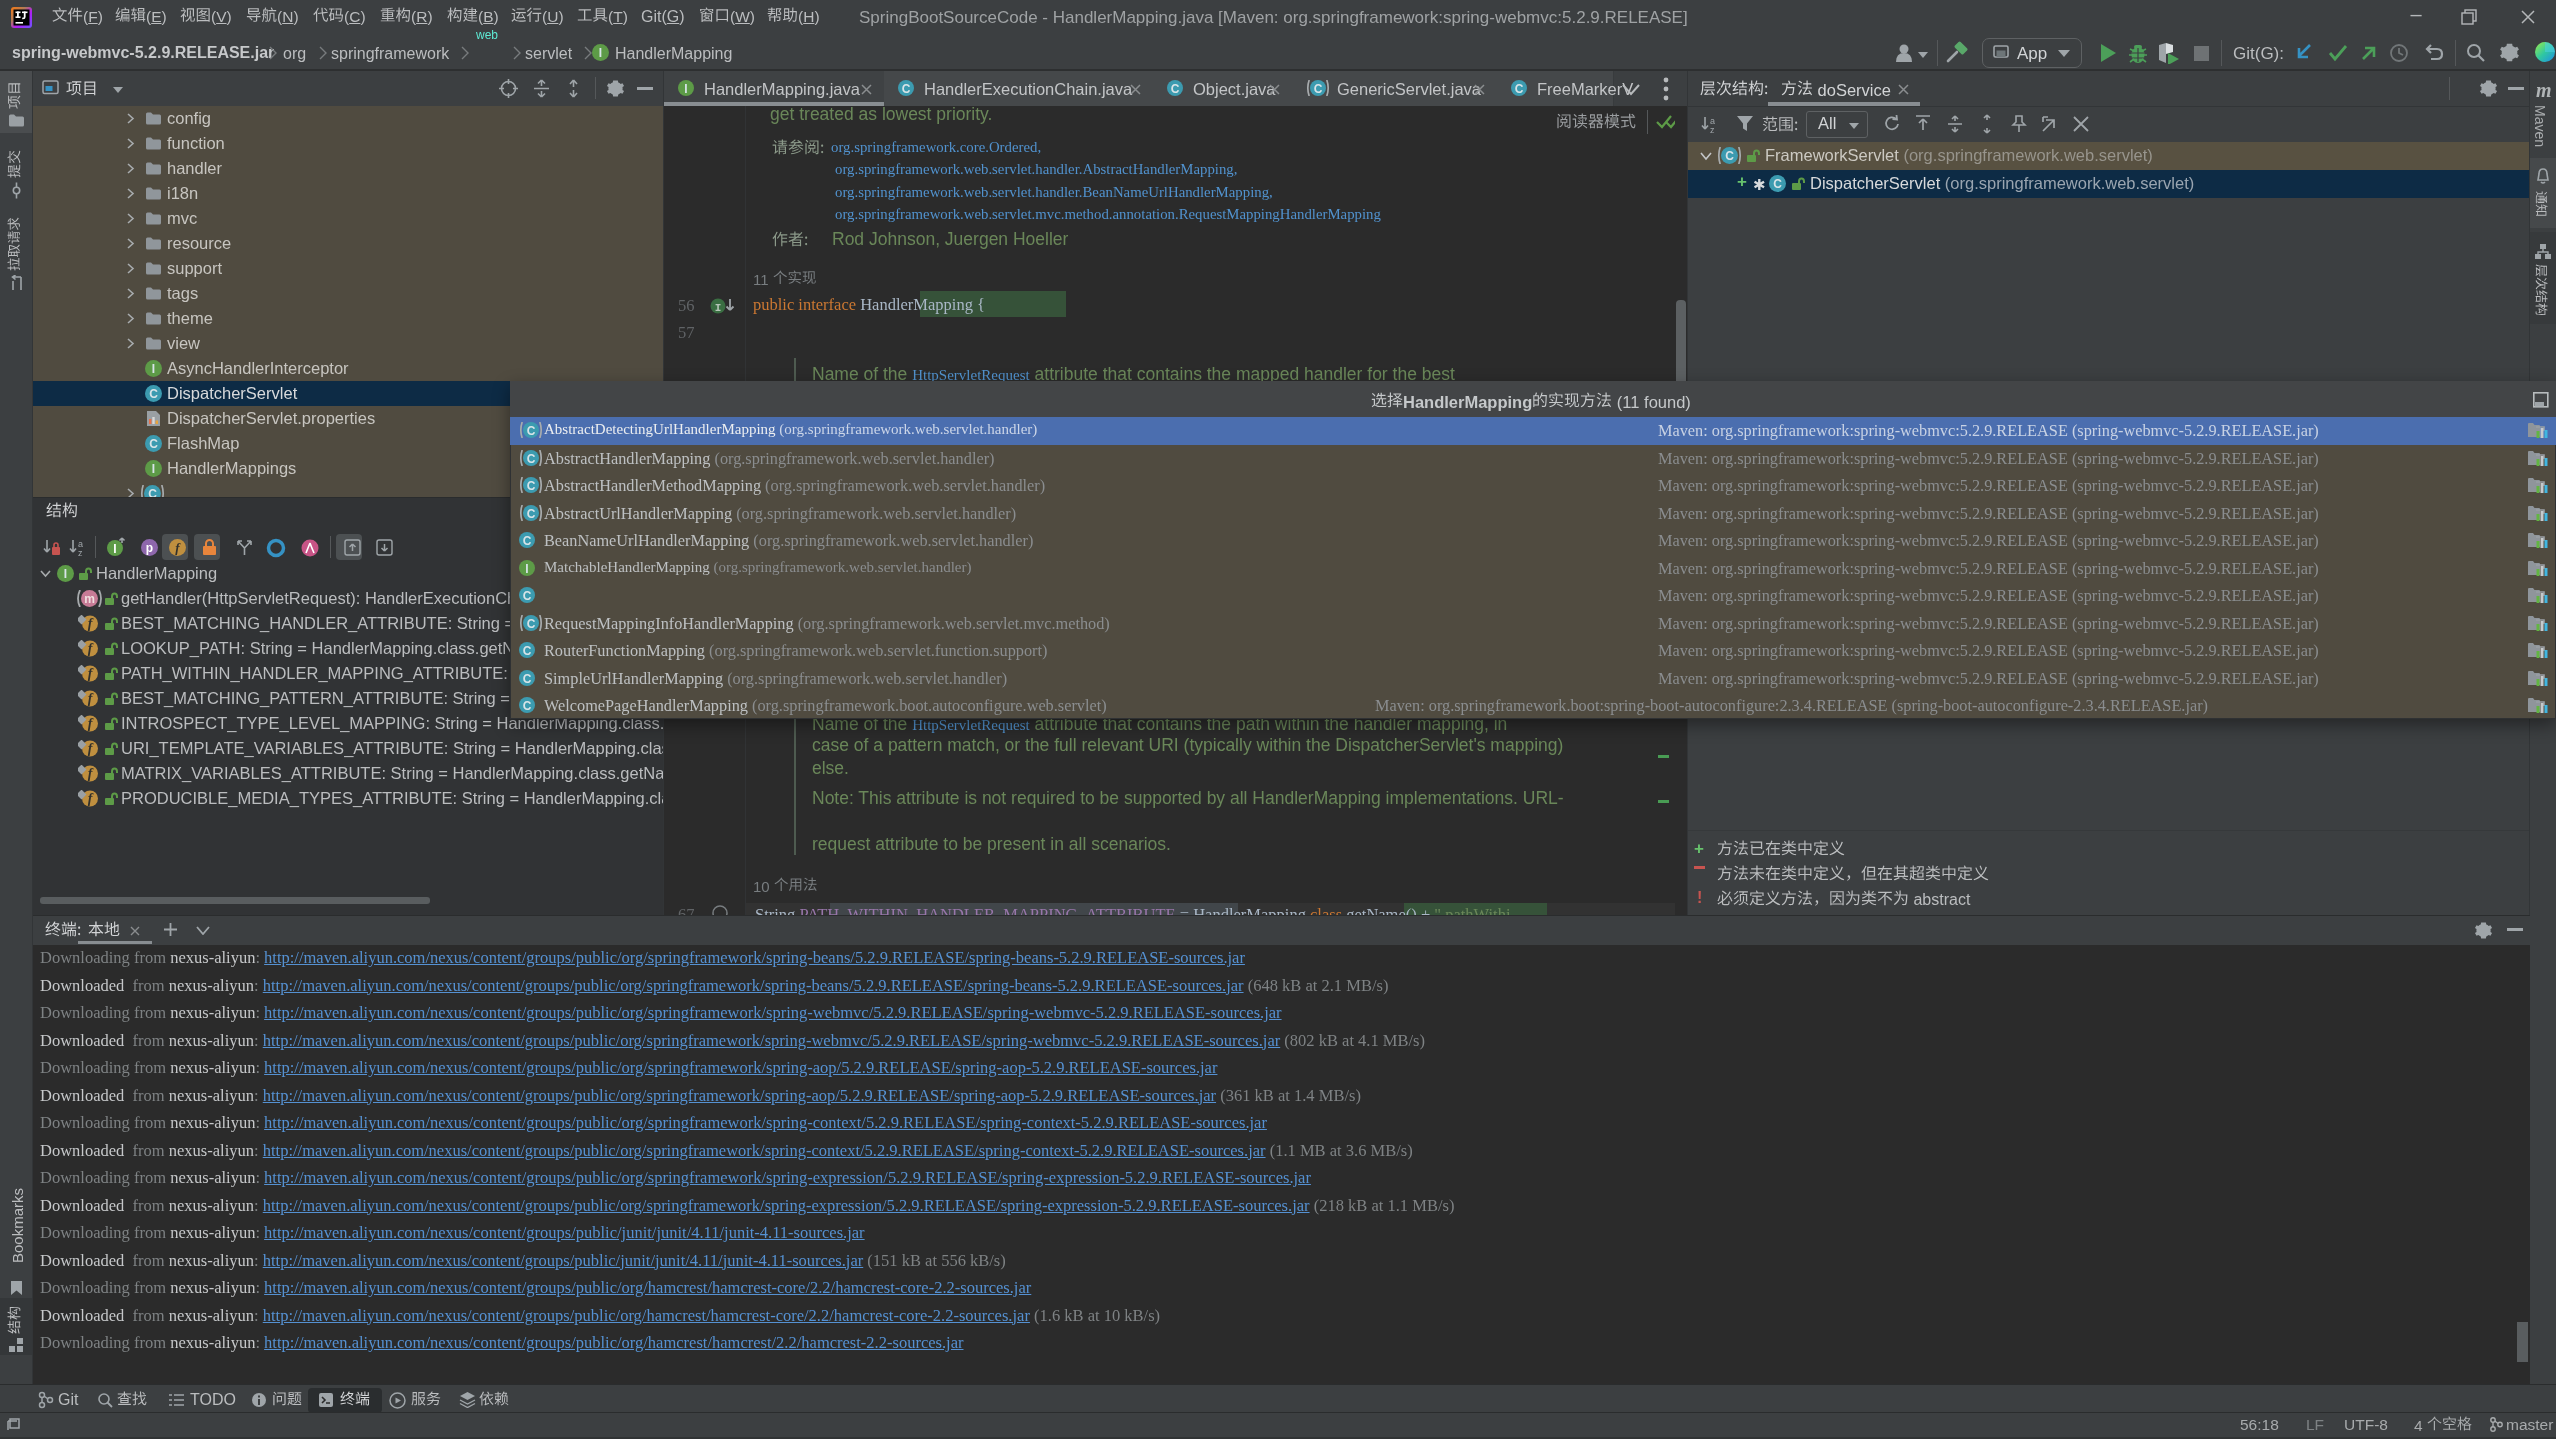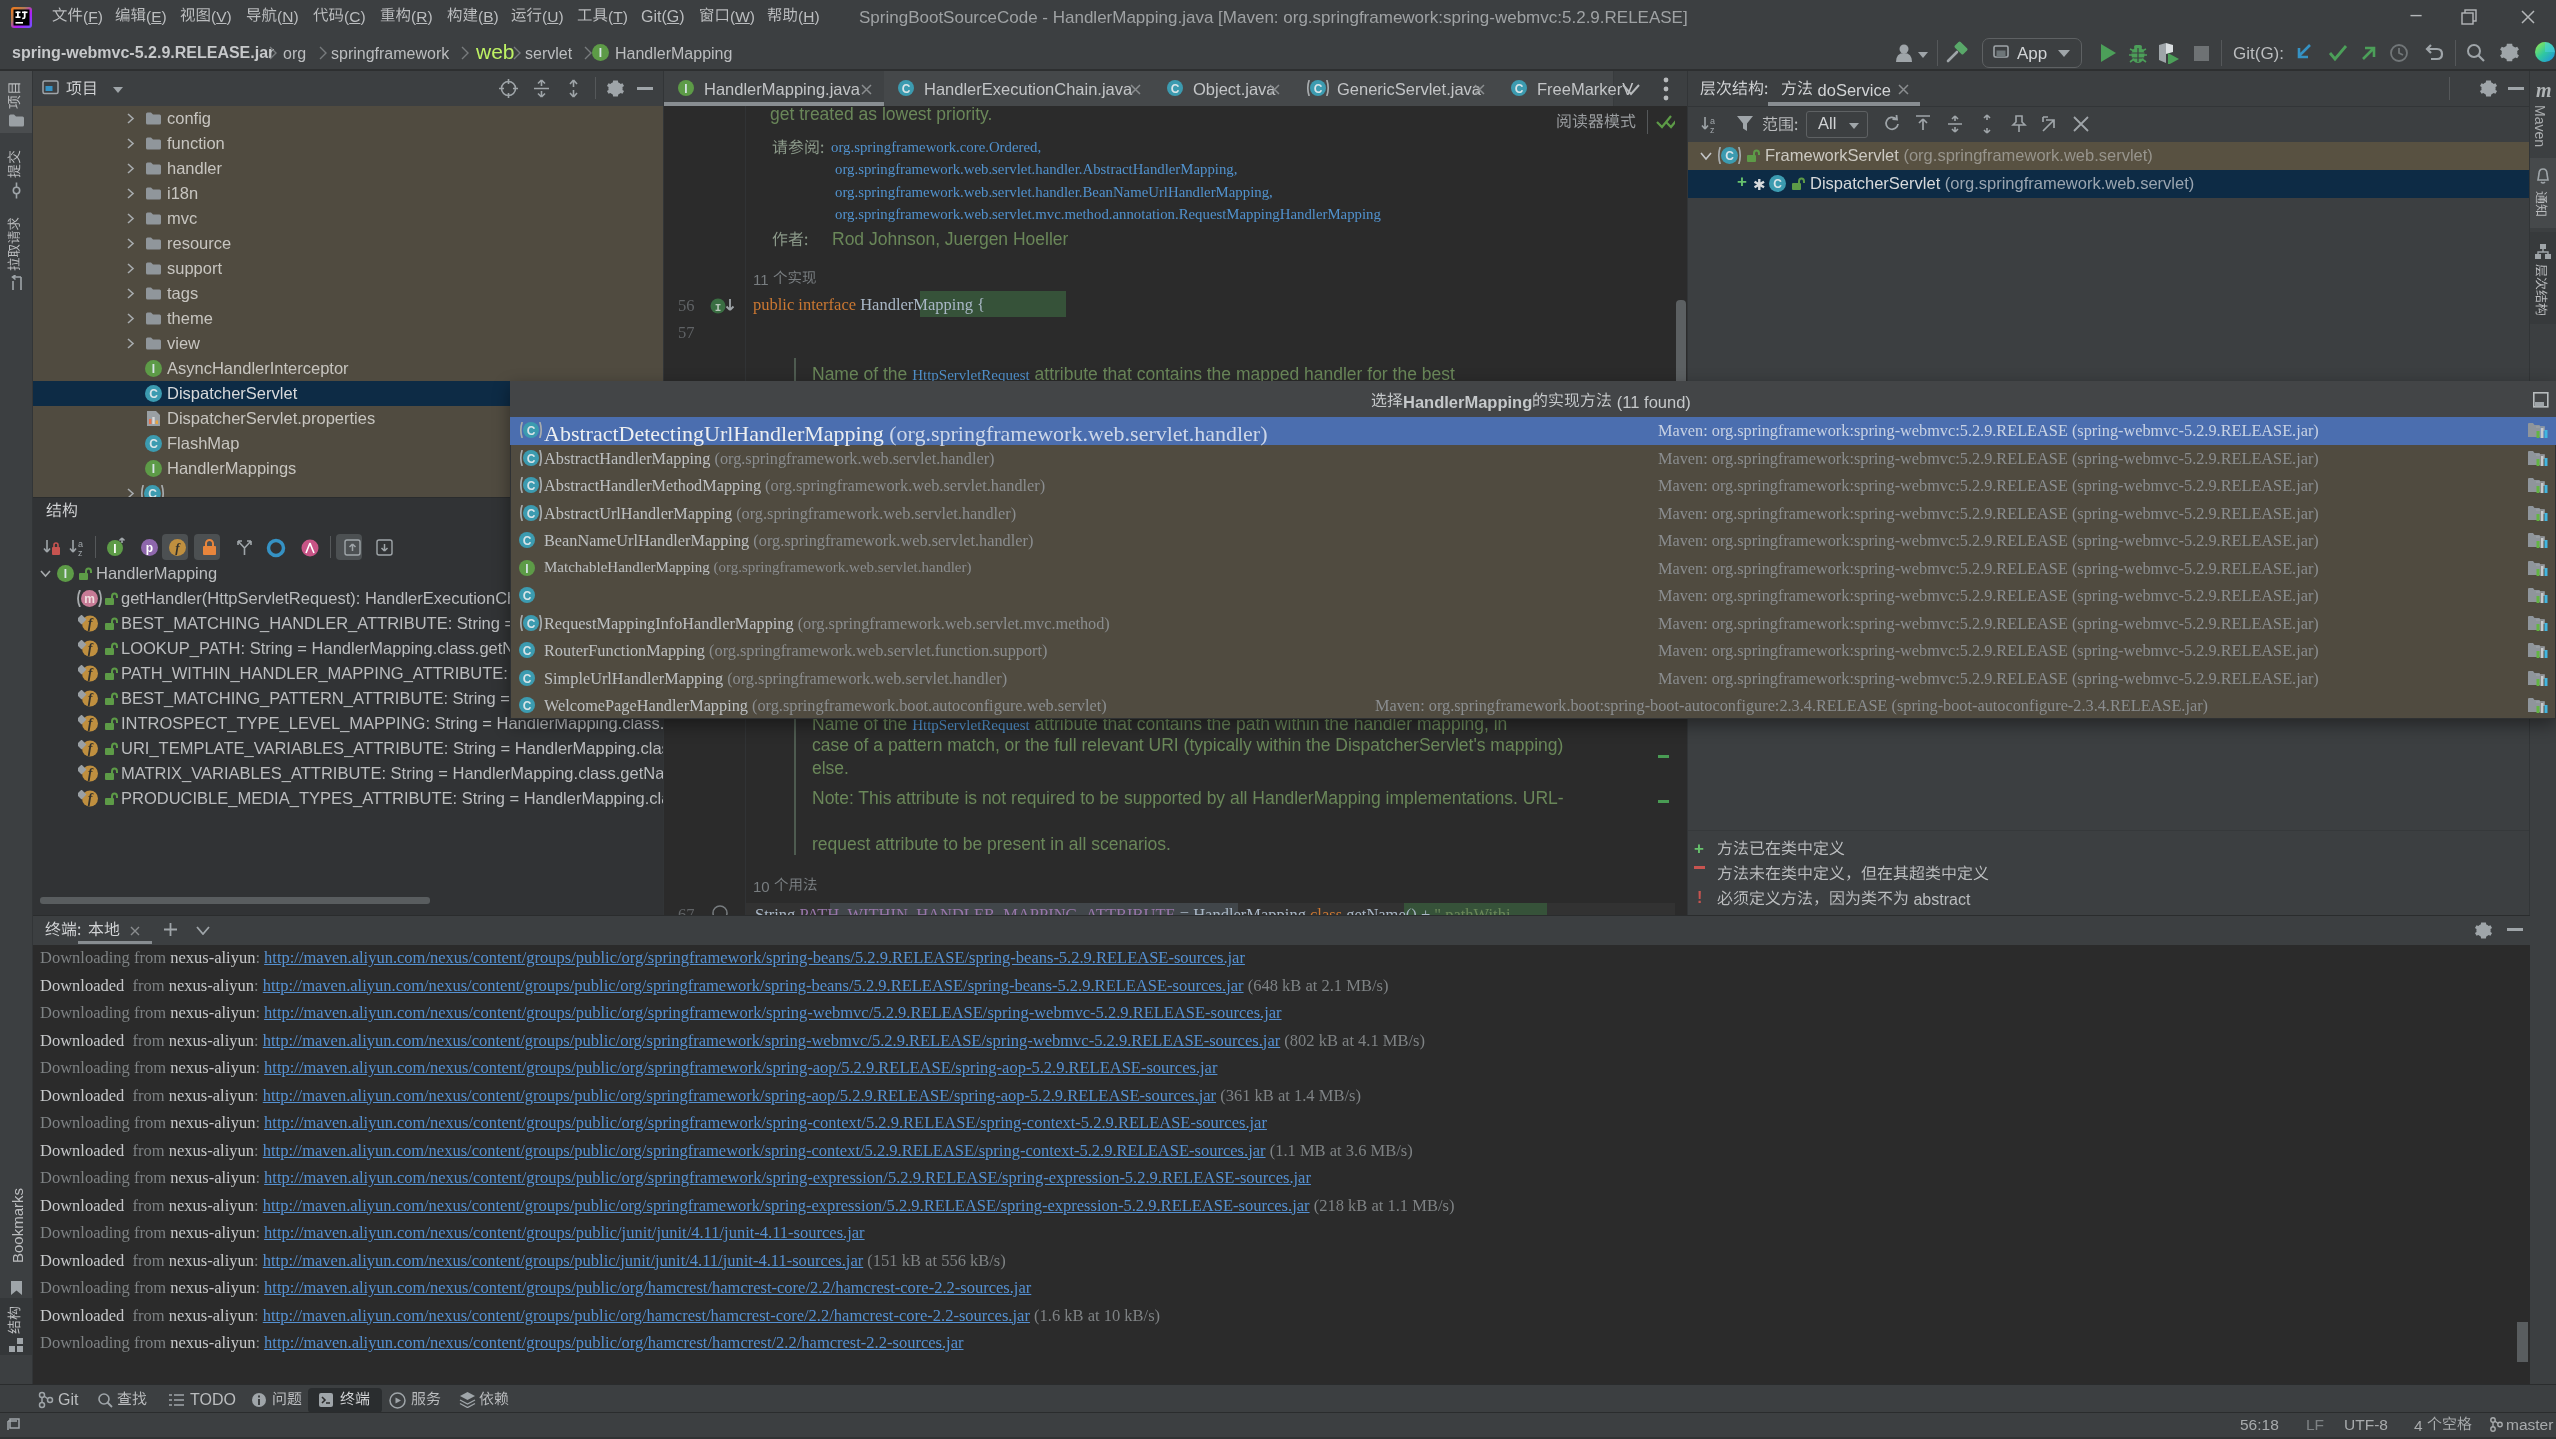--- a/index.html
+++ b/index.html
@@ -85,21 +85,21 @@
       <path d="M2 1 L8 7 L2 13" stroke="#787b7d" stroke-width="1.4" fill="none"></path>
     </svg>
     <svg class="ab" style="left:512px;top:46px" width="10" height="14">
       <path d="M2 1 L8 7 L2 13" stroke="#787b7d" stroke-width="1.4" fill="none"></path>
     </svg>
     <svg class="ab" style="left:583px;top:46px" width="10" height="14">
       <path d="M2 1 L8 7 L2 13" stroke="#787b7d" stroke-width="1.4" fill="none"></path>
     </svg>
     <div class="ab" style="left:283px;top:45px;font-size:16px;color:#bbbdbf">org</div>
     <div class="ab" style="left:331px;top:45px;font-size:16px;color:#bbbdbf">springframework</div>
-    <div class="ab" style="left:476px;top:40px;font-size:21px;color:#bef264">web</div>
+    <div class="ab" style="left:476px;top:28px;font-size:12px;color:#5eead4">web</div>
     <div class="ab" style="left:525px;top:45px;font-size:16px;color:#bbbdbf">servlet</div>
     <svg class="ab" style="left:592px;top:44px" width="17" height="17">
       <circle cx="8.5" cy="8.5" r="8.5" fill="#5d9b47"></circle>
       <text x="8.5" y="13.0" text-anchor="middle" font-family="Liberation Sans" font-size="12" font-weight="bold" fill="#d8e4e8">I</text>
     </svg>
     <div class="ab" style="left:615px;top:45px;font-size:16px;color:#bbbdbf">HandlerMapping</div>
     <svg class="ab" style="left:1892px;top:42px" width="40" height="22">
 <circle cx="12" cy="7" r="4.5" fill="#9fa5a9"></circle>
       <path d="M4 20 Q4 11 12 11 Q20 11 20 20 Z" fill="#9fa5a9"></path>
 <path d="M26 10 h10 l-5 6 z" fill="#9fa5a9"></path>
@@ -910,21 +910,21 @@
 <rect x="0.8" y="0.8" width="14" height="14" fill="none" stroke="#b8bcbe" stroke-width="1.6"></rect>
 <rect x="2" y="10" width="9" height="4.5" fill="#9fa5a9"></rect>
     </svg>
     <div class="ab" style="left:510px;top:417.0px;width:2046px;height:28px;background:#4b6eaf"></div>
     <svg class="ab" style="left:519px;top:422.0px" width="26" height="16">
       <path d="M3.2 0 Q0.4 8.0 3.2 16" stroke="#a7abad" stroke-width="1.7" fill="none"></path>
       <path d="M20.8 0 Q23.6 8.0 20.8 16" stroke="#a7abad" stroke-width="1.7" fill="none"></path>
       <circle cx="12.0" cy="8.0" r="8.0" fill="#3c9bb0"></circle>
       <text x="12.0" y="12.5" text-anchor="middle" font-family="Liberation Sans" font-size="12" font-weight="bold" fill="#d8e4e8">C</text>
     </svg>
-    <div class="ab mono" style="left:544px;top:421.0px;font-size:22px;white-space:pre"><span style="color:#eceef0">AbstractDetectingUrlHandlerMapping</span> <span style="color:#ccd6e8">(org.springframework.web.servlet.handler)</span></div>
+    <div class="ab mono" style="left:544px;top:421.0px;font-size:15px;white-space:pre"><span style="color:#eceef0">AbstractDetectingUrlHandlerMapping</span> <span style="color:#ccd6e8">(org.springframework.web.servlet.handler)</span></div>
     <div class="ab mono" style="left:1658px;top:421.0px;font-size:16.3px;color:#c8d2e4;white-space:pre">Maven: org.springframework:spring-webmvc:5.2.9.RELEASE (spring-webmvc-5.2.9.RELEASE.jar)</div>
     <svg class="ab" style="left:2527px;top:421.0px" width="21" height="20">
 <path d="M1 3 Q1 2 2 2 H6 L7.5 4 H12 Q13 4 13 5 V16 H1 Z" fill="#8f959b"></path>
 <path d="M9 6 H17 V10" stroke="#9aa0a5" stroke-width="1.6" fill="none"></path>
 <rect x="9.5" y="10" width="3" height="7" fill="#62b543"></rect>
 <rect x="13.5" y="7" width="3" height="10" fill="#c6cacd"></rect>
 <rect x="17.5" y="9" width="3" height="8" fill="#40b6e0"></rect>
     </svg>
     <svg class="ab" style="left:519px;top:449.5px" width="26" height="16">
       <path d="M3.2 0 Q0.4 8.0 3.2 16" stroke="#a7abad" stroke-width="1.7" fill="none"></path>

